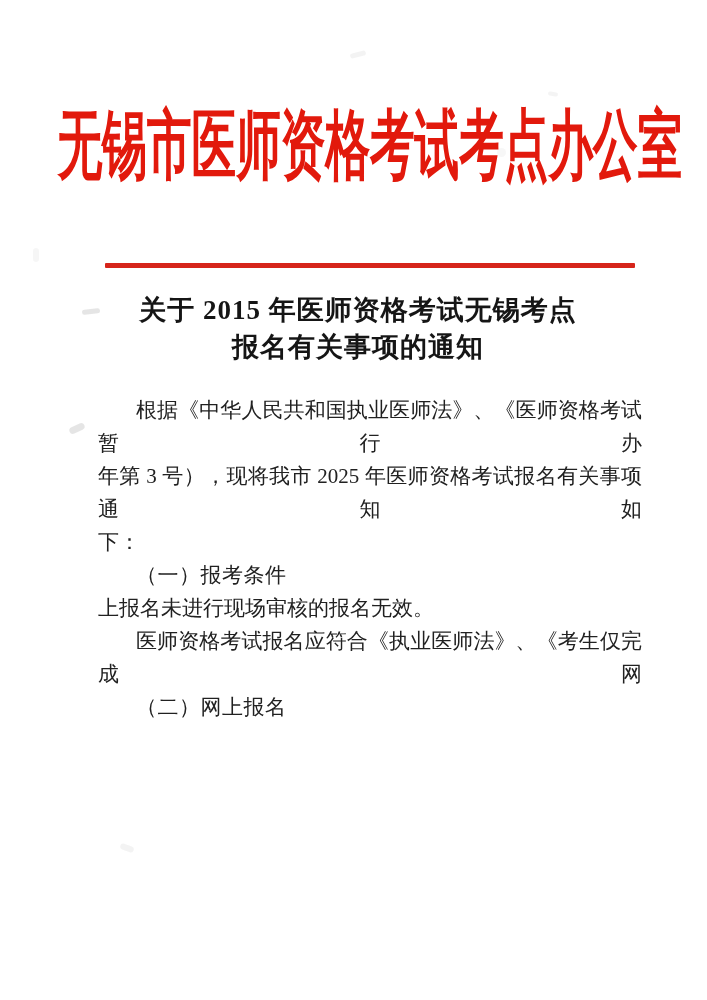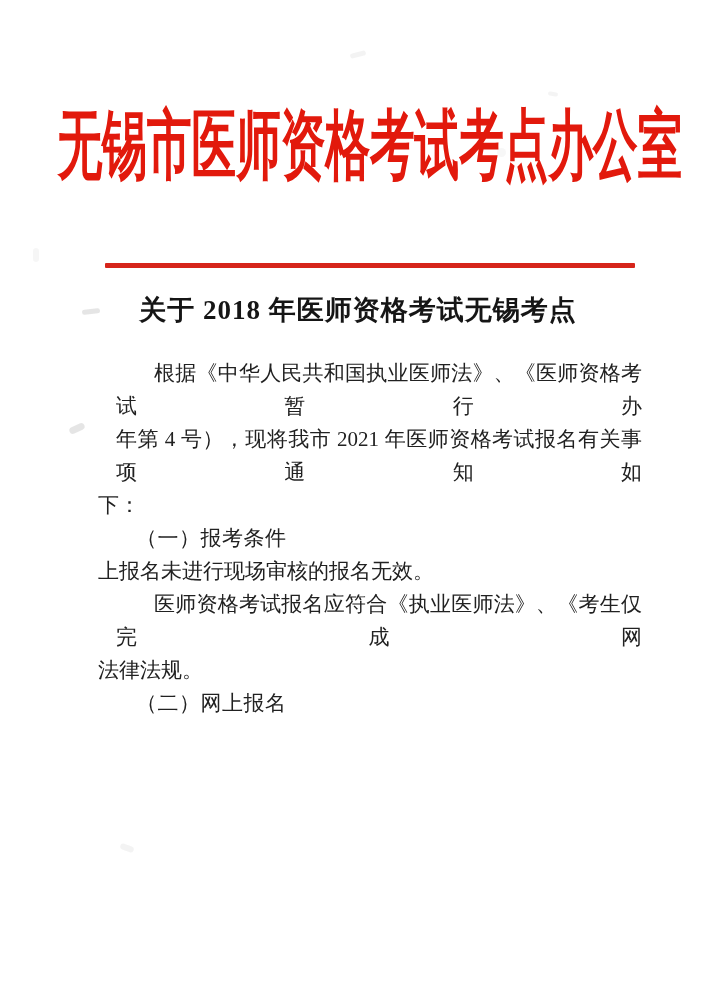--- a/index.html
+++ b/index.html
@@ -57,21 +57,21 @@
   .title-line { display: block; }
 
   
   .doc-body {
     margin-top: 28px;
     font-size: 21px;
     line-height: 33px;
   }
   .line { display: block; }
   .line.indent { text-indent: 38px; }
-  .line.fill { text-align: justify; text-align-last: justify; margin-left: 18px; }
+  .line.fill { text-align: justify; text-align-last: justify; }
   .line.heading {
     font-weight: bold;
     font-family: "DejaVu Sans", "Liberation Sans", sans-serif;
     font-size: 20px;
     letter-spacing: 1px;
   }
   .line.subheading { letter-spacing: 0.5px; }
 
   
   .speck { position: absolute; background: #8a8a8a; pointer-events: none; }
@@ -89,31 +89,31 @@
 <div class="page" style="background: rgb(255, 255, 255);">
   <div class="content">
 
     <div class="org-header">
       <span class="org-text" style="color: rgb(226, 25, 12);">无锡市医师资格考试考点办公室</span>
     </div>
 
     <div class="red-rule" style="background: rgb(214, 37, 27);"></div>
 
     <h1 class="doc-title" style="color: rgb(21, 21, 21);">
-      <span class="title-line">关于 2018 年医师资格考试无锡考点</span>
+      <span class="title-line">关于 2015 年医师资格考试无锡考点</span>
+      <span class="title-line">报名有关事项的通知</span>
     </h1>
 
     <div class="doc-body" style="color: rgb(33, 33, 33);">
         <div class="line indent fill">根据《中华人民共和国执业医师法》、《医师资格考试暂行办</div>
-        <div class="line fill">年第 4 号），现将我市 2021 年医师资格考试报名有关事项通知如</div>
+        <div class="line fill">年第 3 号），现将我市 2025 年医师资格考试报名有关事项通知如</div>
         <div class="line">下：</div>
         <div class="line indent subheading">（一）报考条件</div>
         <div class="line">上报名未进行现场审核的报名无效。</div>
         <div class="line indent fill">医师资格考试报名应符合《执业医师法》、《考生仅完成网</div>
-        <div class="line">法律法规。</div>
         <div class="line indent subheading">（二）网上报名</div>
       </div>
 
   </div>
 
   <div class="speck speck-1"></div>
   <div class="speck speck-2"></div>
   <div class="speck speck-3"></div>
   <div class="speck speck-4"></div>
   <div class="speck speck-5"></div>

